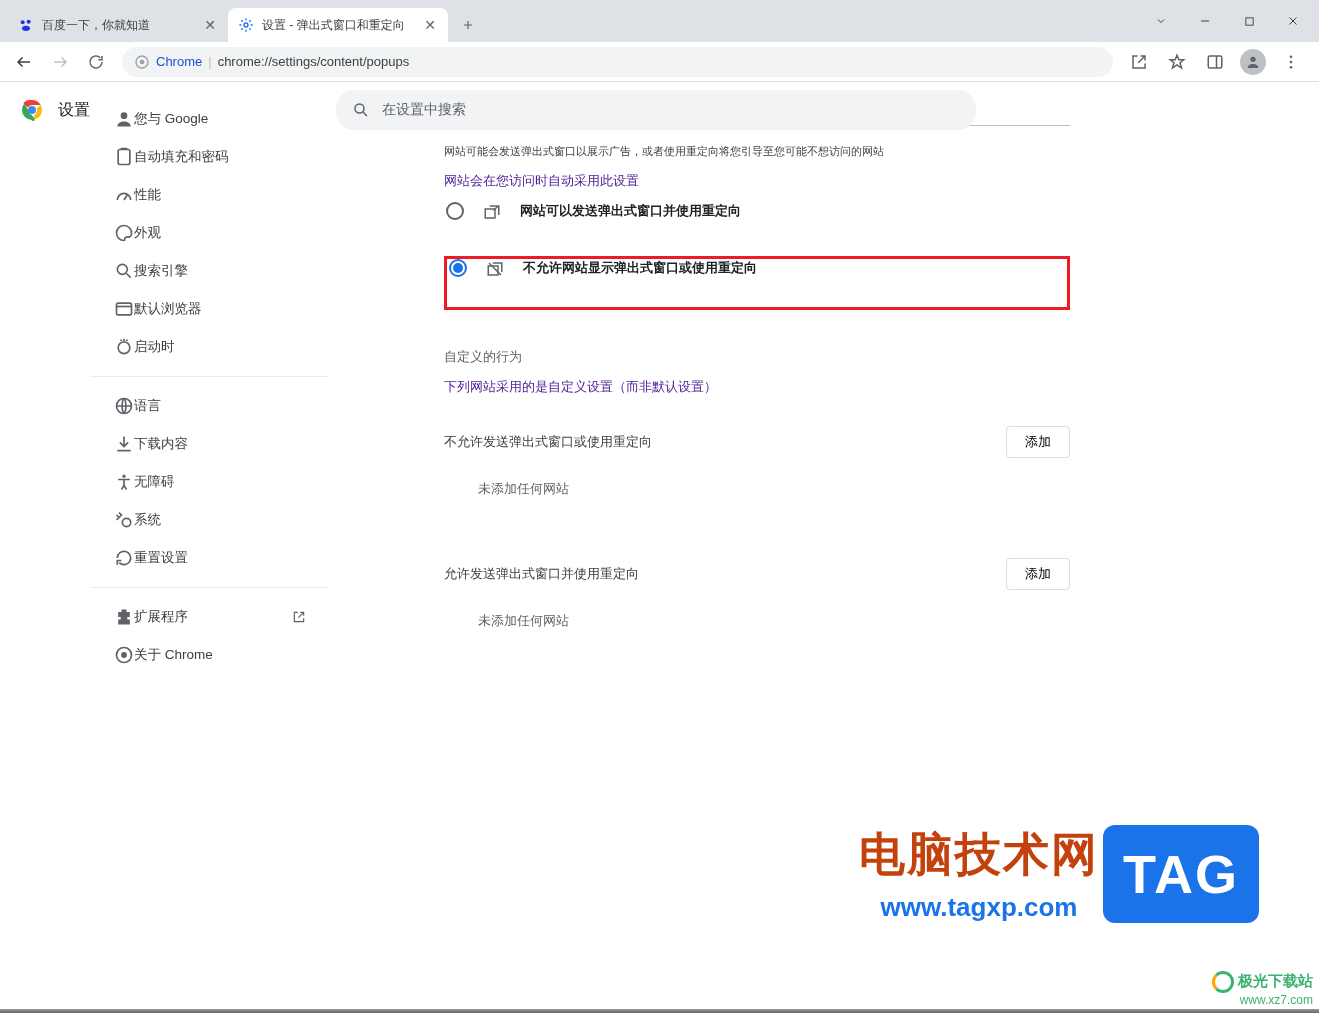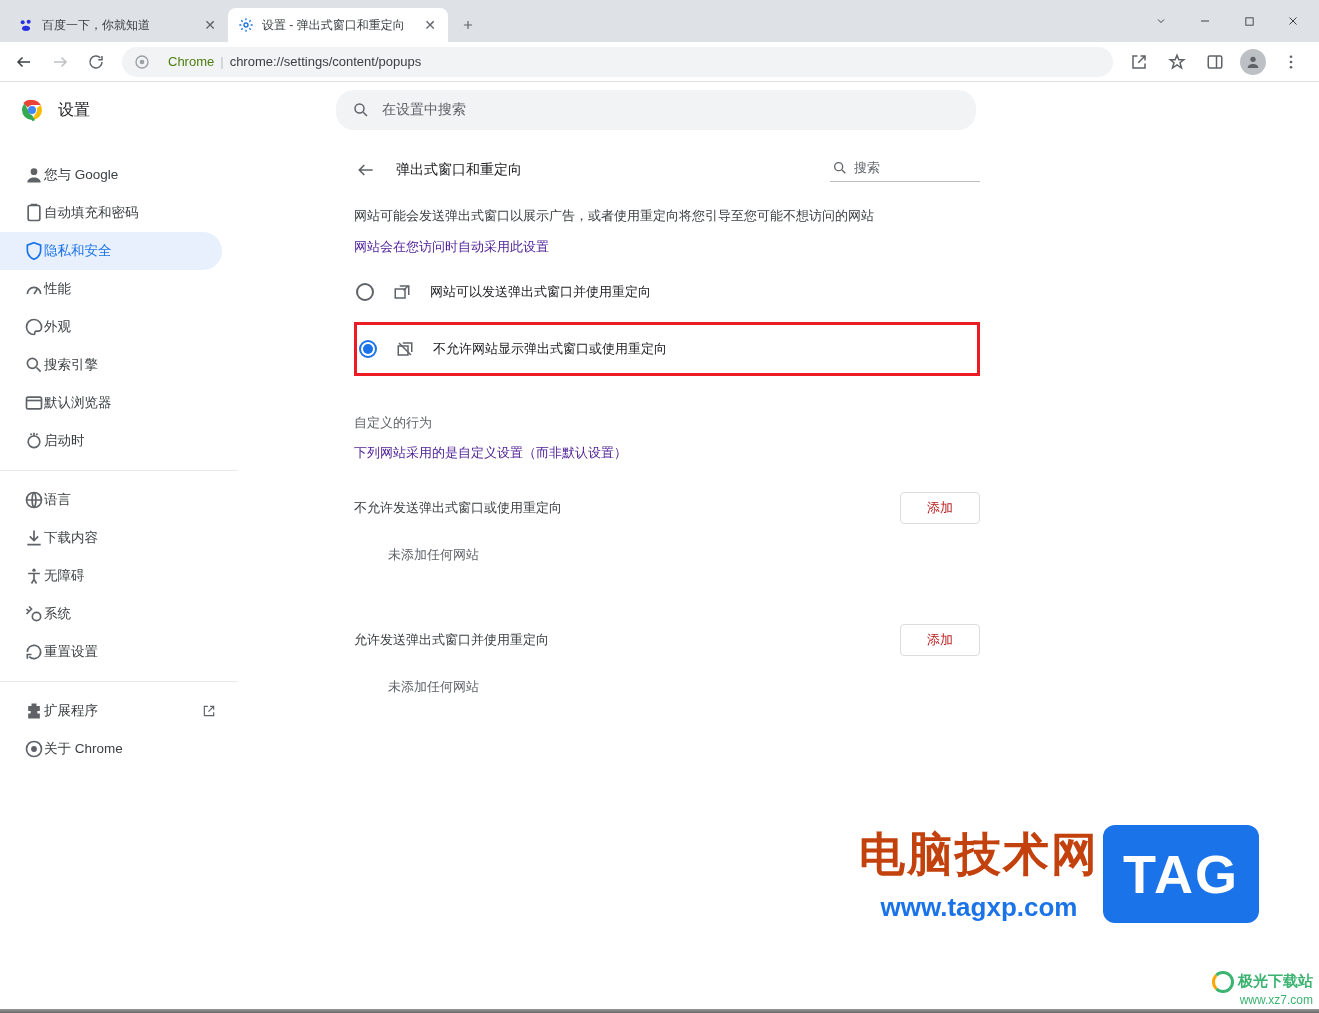--- a/index.html
+++ b/index.html
@@ -14,29 +14,29 @@
   .tab .close { margin-left: auto; width: 16px; height: 16px; display: inline-flex; align-items: center; justify-content: center; color: #5f6368; font-size: 14px; }
   .newtab { width: 28px; height: 28px; display: flex; align-items: center; justify-content: center; color: #5f6368; margin-left: 6px; margin-bottom: 3px; }
   .win-controls { display: flex; align-items: center; height: 100%; padding-right: 4px; gap: 0; }
   .win-controls .wc { width: 44px; height: 30px; display: flex; align-items: center; justify-content: center; color: #3c4043; font-size: 13px; }
 
   
   .toolbar { height: 40px; background: #fff; border-bottom: 1px solid #e0e0e0; display: flex; align-items: center; padding: 0 8px; gap: 4px; }
   .tb-btn { width: 32px; height: 32px; display: flex; align-items: center; justify-content: center; color: #5f6368; border-radius: 50%; }
   .tb-btn svg { fill: currentColor; }
   .omnibox { flex: 1; height: 30px; background: #f1f3f4; border-radius: 15px; display: flex; align-items: center; padding: 0 12px; margin: 0 6px; gap: 6px; font-size: 13px; color: #5f6368; }
-  .omnibox .chrome-label { color: #4d7c0f; margin-left: 12px; }
+  .omnibox .chrome-label { color: #1d4ed8; }
   .omnibox .sep { color: #bdc1c6; }
   .omnibox .url { color: #3c4043; }
   .right-icons { display: flex; align-items: center; gap: 6px; padding-right: 4px; }
   .avatar-circle { width: 26px; height: 26px; border-radius: 50%; background: #bdc1c6; display: flex; align-items: center; justify-content: center; }
   .search-box { margin-left: auto; margin-right: auto; width: 640px; max-width: 640px; height: 40px; background: #f1f3f4; border-radius: 18px; display: flex; align-items: center; padding: 0 16px; color: #5f6368; font-size: 14px; gap: 12px; position: relative; left: -60px; }
 
   
-  .content-area { position: absolute; top: 82px; left: 0; right: 0; bottom: 0; display: flex; flex-direction: column; }
+  .content-area { position: absolute; top: 82px; left: 0; right: 0; bottom: 0; display: flex; }
   .header2 { height: 56px; display: flex; align-items: center; padding-left: 20px; }
   .header2 .title { font-size: 16px; color: #202124; margin-left: 14px; }
   .header2 .searchwrap { position: absolute; left: 336px; }
   .searchwrap .search-box { left: 0; width: 640px; }
 
   .body-row { flex: 1; display: flex; overflow: hidden; }
 
   
   .sidebar { width: 238px; padding-top: 18px; }
   .side-item { height: 38px; display: flex; align-items: center; padding-left: 24px; font-size: 13.5px; color: #3c4043; border-radius: 0 19px 19px 0; margin-right: 16px; }
@@ -46,36 +46,36 @@
   .side-sep { height: 1px; background: #e8eaed; margin: 10px 0 10px 0; }
   .side-item .ext-icon { margin-left: auto; margin-right: 6px; }
 
   
   .main { flex: 1; padding-top: 8px; display: flex; justify-content: flex-start; }
   .panel { width: 626px; margin-left: 116px; }
   .panel-header { height: 48px; display: flex; align-items: center; gap: 18px; }
   .panel-header .back { width: 24px; height: 24px; display: flex; align-items: center; justify-content: center; color: #5f6368; }
   .panel-header .ph-title { font-size: 14px; color: #202124; }
   .panel-header .search-right { margin-left: auto; display: flex; align-items: center; gap: 6px; border-bottom: 1px solid #bdbdbd; padding: 0 2px 4px 2px; width: 150px; color: #5f6368; font-size: 13px; }
-  .panel-desc { font-size: 13px; color: #3c4043; margin-top: 12px; line-height: 1.5; }
+  .panel-desc { font-size: 11px; color: #3c4043; margin-top: 5px; line-height: 1.5; }
   .section-label { font-size: 13px; color: #5f6368; margin-top: 38px; }
   .section-sub { font-size: 13px; color: #4c1d95; margin-top: 12px; }
 
-  .radio-row { display: flex; align-items: center; height: 48px; gap: 18px; padding-left: 2px; margin-top: 12px; }
+  .radio-row { display: flex; height: 48px; gap: 18px; padding-left: 2px; margin-top: 12px; font-weight: bold; }
   .radio-outer { width: 18px; height: 18px; border-radius: 50%; border: 2px solid #5f6368; position: relative; flex-shrink: 0; }
   .radio-outer.checked { border-color: #1a73e8; }
   .radio-outer.checked::after { content: ""; position: absolute; width: 10px; height: 10px; background: #1a73e8; border-radius: 50%; top: 2px; left: 2px; }
   .radio-row .ricon { width: 20px; height: 20px; flex-shrink: 0; display: flex; align-items: center; justify-content: center; }
   .radio-row .rlabel { font-size: 13px; color: #202124; }
   .highlight-box { border: 3px solid #ec1c24; padding-right: 60px; margin-top: 6px; }
   .highlight-box .radio-row { margin-top: 0; }
 
   .list-header-row { display: flex; align-items: center; justify-content: space-between; margin-top: 30px; }
   .list-header-row .lh-label { font-size: 13px; color: #3c4043; }
-  .add-btn { border: 1px solid #dadce0; color: #b91c1c; font-size: 13px; padding: 6px 26px; border-radius: 4px; background: #fff; }
+  .add-btn { border: 1px solid #dadce0; color: #000000; font-size: 13px; padding: 6px 18px; border-radius: 4px; background: #fff; }
   .empty-text { font-size: 13px; color: #5f6368; margin-top: 22px; padding-left: 34px; }
 
   
   .wm1 { position: absolute; right: 220px; bottom: 90px; text-align: center; }
   .wm1 .l1 { font-size: 46px; font-weight: 900; color: #c2410c; letter-spacing: 2px; }
   .wm1 .l2 { font-size: 26px; font-weight: 700; color: #1a73e8; margin-top: 6px; }
   .wm-tag { position: absolute; right: 60px; bottom: 90px; background: #1a73e8; color: #fff; font-size: 54px; font-weight: 900; padding: 18px 20px; border-radius: 12px; letter-spacing: 2px; }
   .wm2 { position: absolute; right: 6px; bottom: 6px; text-align: right; }
   .wm2 .l1 { font-size: 15px; color: #3cb371; font-weight: 700; }
   .wm2 .l2 { font-size: 12px; color: #3cb371; }
@@ -238,26 +238,20 @@
             <path d="M4 21c0-4 4-6 8-6s8 2 8 6z"></path>
           </svg>
         <span>您与 Google</span>
       </div>
       <div class="side-item">
         <svg class="sv" viewBox="0 0 24 24">
             <rect x="5" y="3" width="14" height="18" rx="2" fill="none" stroke="#5f6368" stroke-width="2"></rect>
             <path d="M9 3v-1h6v1" stroke="#5f6368" stroke-width="2"></path>
           </svg>
         <span>自动填充和密码</span>
-      </div>
-      <div class="side-item active">
-        <svg class="sv" viewBox="0 0 24 24">
-            <path d="M12 2l8 3v6c0 5-3.5 9-8 11-4.5-2-8-6-8-11V5z" fill="none" stroke="#1a73e8" stroke-width="2"></path>
-          </svg>
-        <span>隐私和安全</span>
       </div>
       <div class="side-item">
         <svg class="sv" viewBox="0 0 24 24">
             <path d="M4 18a8 8 0 1 1 16 0" fill="none" stroke="#5f6368" stroke-width="2"></path>
             <path d="M12 18l4-6" stroke="#5f6368" stroke-width="2"></path>
           </svg>
         <span>性能</span>
       </div>
       <div class="side-item">
         <svg class="sv" viewBox="0 0 24 24">

